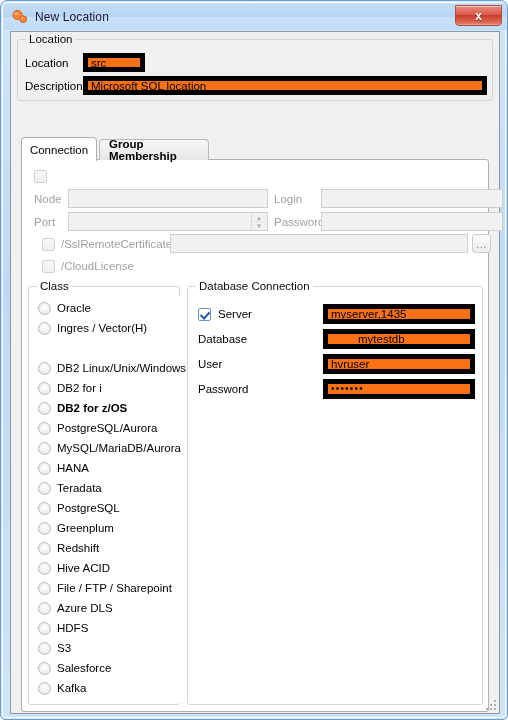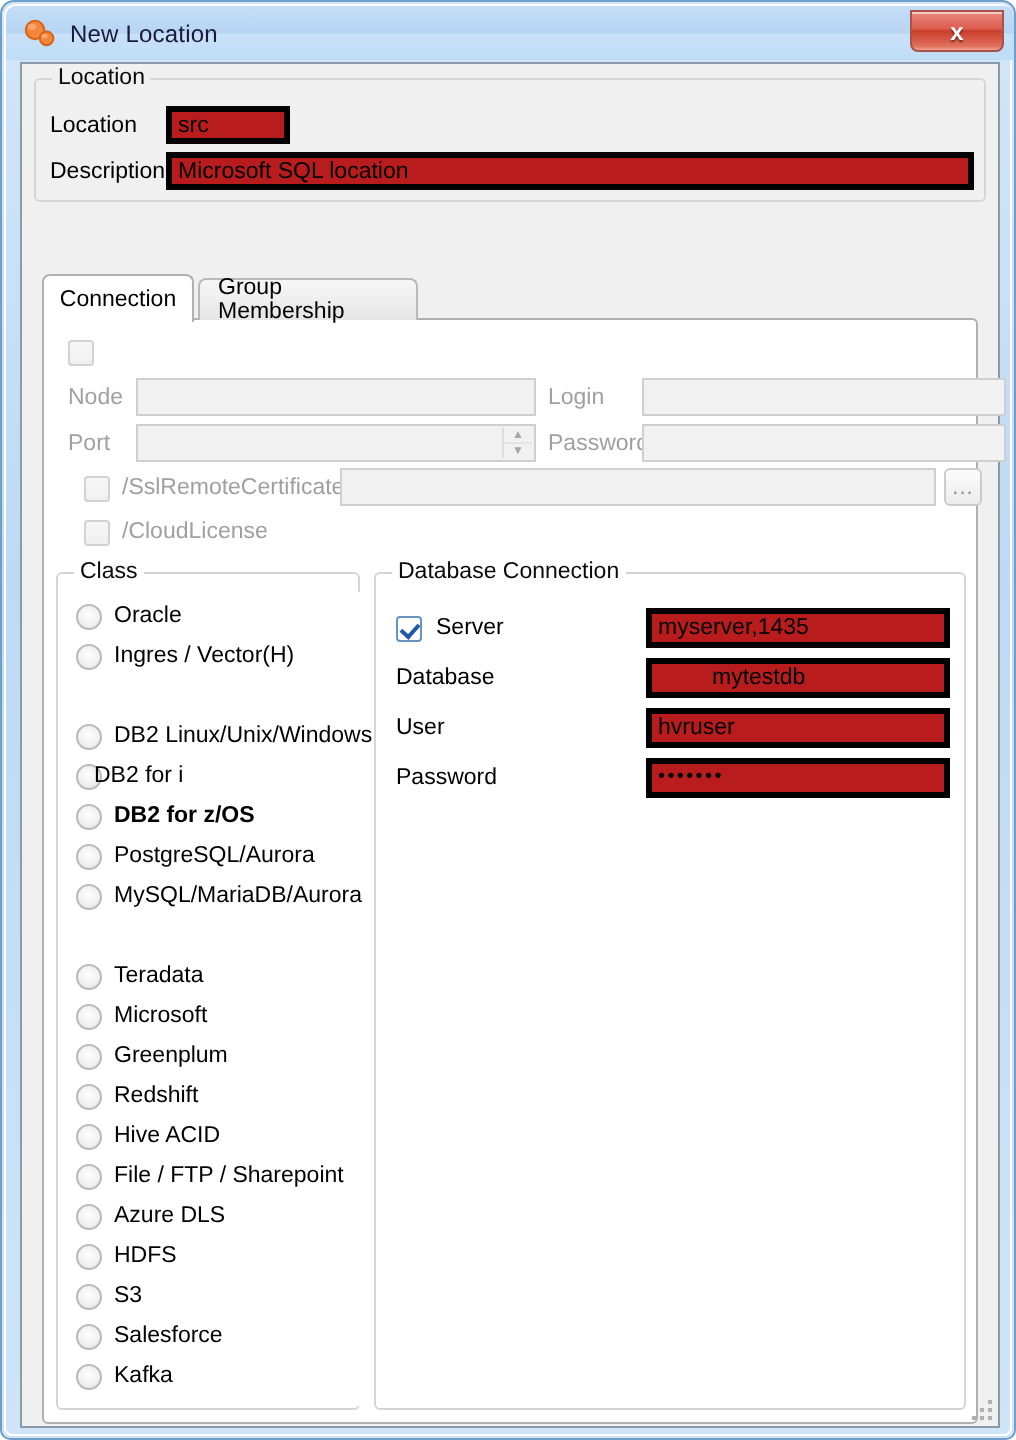--- a/index.html
+++ b/index.html
@@ -101,22 +101,22 @@
     position: absolute;
     font-size: 11.5px;
     color: #000;
     white-space: nowrap;
   }
   .lbl.dim { color: #a0a0a0; }
 
   
   .tinput {
     position: absolute;
-    background: #b91c1c;
-    border: 3px solid #000000;
+    background: #f97316;
+    border: 5px solid #000000;
     font-size: 11.5px;
     color: #000;
     padding: 0 3px;
     display: flex;
     align-items: center;
     font-family: "Liberation Sans", sans-serif;
     white-space: nowrap;
     overflow: hidden;
   }
   .tinput.disabled {
@@ -210,20 +210,21 @@
     height: 24px;
     top: 0;
     z-index: 3;
     border-color: #b0b0b0;
   }
   .tab.inactive {
     background: linear-gradient(to bottom, #f6f6f6, #e6e6e6);
     top: 2px;
     height: 21px;
     z-index: 1;
+    font-weight: bold;
   }
   .tabpanel {
     position: absolute;
     left: 10px; top: 127px;
     width: 468px; height: 553px;
     background: #ffffff;
     border: 1px solid #b0b0b0;
     border-radius: 0 3px 3px 3px;
   }
   .tabpanel .gbox > .gtitle { background: #ffffff; }
@@ -353,41 +354,45 @@
           <div style="position: absolute; left: 0px; top: 23px; height: 20px; width: 100%;">
             <span class="rad" style="left: 8px; top: 3px;"></span>
             <span class="lbl" style="left: 27px; top: 3px;">Ingres / Vector(H)</span>
           </div>
           <div style="position: absolute; left: 0px; top: 63px; height: 20px; width: 100%;">
             <span class="rad" style="left: 8px; top: 3px;"></span>
             <span class="lbl" style="left: 27px; top: 3px;">DB2 Linux/Unix/Windows</span>
           </div>
           <div style="position: absolute; left: 0px; top: 83px; height: 20px; width: 100%;">
             <span class="rad" style="left: 8px; top: 3px;"></span>
-            <span class="lbl" style="left: 17px; top: 3px;">DB2 for i</span>
+            <span class="lbl" style="left: 27px; top: 3px;">DB2 for i</span>
           </div>
           <div style="position: absolute; left: 0px; top: 103px; height: 20px; width: 100%;">
             <span class="rad" style="left: 8px; top: 3px;"></span>
             <span class="lbl" style="left: 27px; top: 3px; font-weight: bold;">DB2 for z/OS</span>
           </div>
           <div style="position: absolute; left: 0px; top: 123px; height: 20px; width: 100%;">
             <span class="rad" style="left: 8px; top: 3px;"></span>
             <span class="lbl" style="left: 27px; top: 3px;">PostgreSQL/Aurora</span>
           </div>
           <div style="position: absolute; left: 0px; top: 143px; height: 20px; width: 100%;">
             <span class="rad" style="left: 8px; top: 3px;"></span>
             <span class="lbl" style="left: 27px; top: 3px;">MySQL/MariaDB/Aurora</span>
           </div>
+          <div style="position: absolute; left: 0px; top: 163px; height: 20px; width: 100%;">
+            <span class="rad" style="left: 8px; top: 3px;"></span>
+            <span class="lbl" style="left: 27px; top: 3px;">HANA</span>
+          </div>
           <div style="position: absolute; left: 0px; top: 183px; height: 20px; width: 100%;">
             <span class="rad" style="left: 8px; top: 3px;"></span>
             <span class="lbl" style="left: 27px; top: 3px;">Teradata</span>
           </div>
           <div style="position: absolute; left: 0px; top: 203px; height: 20px; width: 100%;">
             <span class="rad" style="left: 8px; top: 3px;"></span>
-            <span class="lbl" style="left: 27px; top: 3px;">Microsoft</span>
+            <span class="lbl" style="left: 27px; top: 3px;">PostgreSQL</span>
           </div>
           <div style="position: absolute; left: 0px; top: 223px; height: 20px; width: 100%;">
             <span class="rad" style="left: 8px; top: 3px;"></span>
             <span class="lbl" style="left: 27px; top: 3px;">Greenplum</span>
           </div>
           <div style="position: absolute; left: 0px; top: 243px; height: 20px; width: 100%;">
             <span class="rad" style="left: 8px; top: 3px;"></span>
             <span class="lbl" style="left: 27px; top: 3px;">Redshift</span>
           </div>
           <div style="position: absolute; left: 0px; top: 263px; height: 20px; width: 100%;">

